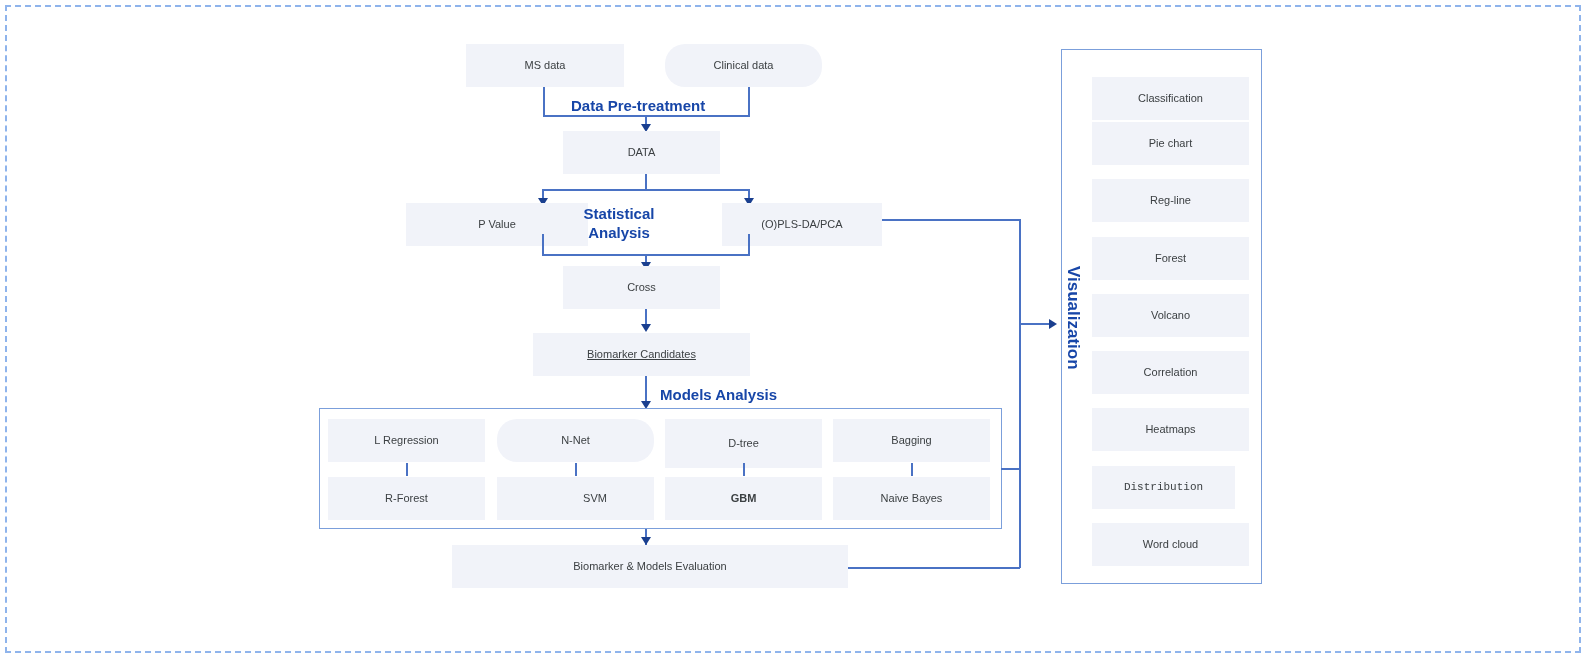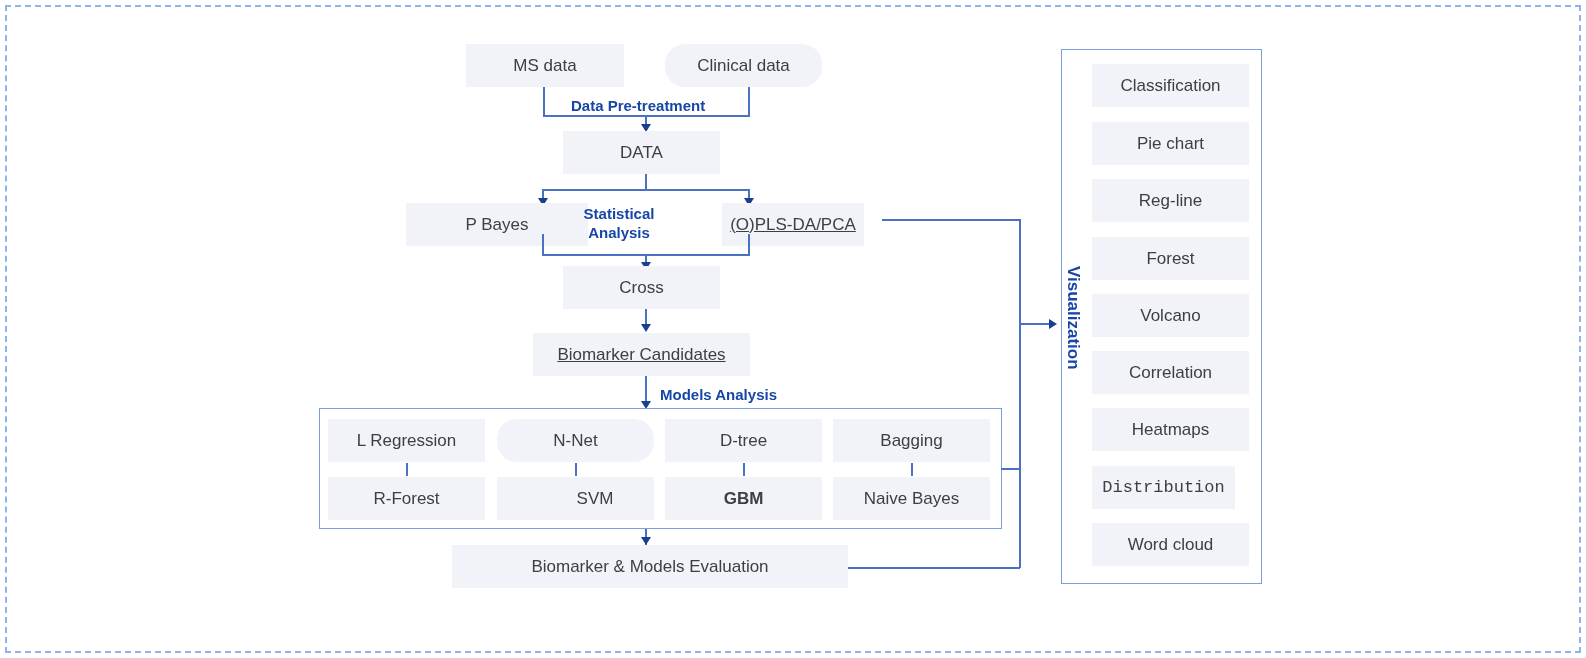--- a/index.html
+++ b/index.html
@@ -18,21 +18,21 @@
     width:1576px;height:648px;
     box-sizing:border-box;
     border:2px dashed #8fb4ec;
     pointer-events:none;
   }
   .box{
     position:absolute;
     background:#f1f3f9;
     color:#3c4043;
     display:flex;align-items:center;justify-content:center;
-    font-size:17px;
+    font-size:11px;
     box-sizing:border-box;
     text-align:center;
     line-height:1.15;
     white-space:nowrap;
   }
   .lbl{
     position:absolute;
     color:#1746a8;
     font-weight:bold;
     font-size:15px;
@@ -100,24 +100,24 @@
   </div>
 
   <div class="vline" style="left:645px;top:174px;height:16px;"></div>
   <div class="hline" style="left:542px;top:189px;width:208px;"></div>
   <div class="vline" style="left:542px;top:189px;height:13px;"></div>
   <div class="vline" style="left:748px;top:189px;height:13px;"></div>
   <div class="arrow-d" style="left:538px;top:198px;"></div>
   <div class="arrow-d" style="left:744px;top:198px;"></div>
 
   <div class="box" style="left:406px;top:203px;width:182px;height:43px;">
-    <span>P Bayes</span>
-  </div>
-
-  <div class="box" style="left:722px;top:203px;width:142px;height:43px;text-decoration:underline;">
+    <span>P Value</span>
+  </div>
+
+  <div class="box" style="left:722px;top:203px;width:160px;height:43px;">
     <span>(O)PLS-DA/PCA</span>
   </div>
 
   <div class="lbl two" style="left:564px;top:205px;">
     <span>Statistical</span><br>
     <span>Analysis</span>
   </div>
 
   <div class="vline" style="left:542px;top:234px;height:21px;"></div>
   <div class="vline" style="left:748px;top:234px;height:21px;"></div>
@@ -142,21 +142,21 @@
   <div class="lbl" style="left:660px;top:386px;">Models Analysis</div>
 
   <div class="panel" style="left:319px;top:408px;width:683px;height:121px;"></div>
 
   <div class="box" style="left:328px;top:419px;width:157px;height:43px;">
     <span>L Regression</span>
   </div>
   <div class="box" style="left:497px;top:419px;width:157px;height:43px;border-radius:20px;">
     <span>N-Net</span>
   </div>
-  <div class="box" style="left:665px;top:419px;width:157px;height:43px;">
+  <div class="box" style="left:665px;top:419px;width:157px;height:49px;">
     <span>D-tree</span>
   </div>
   <div class="box" style="left:833px;top:419px;width:157px;height:43px;">
     <span>Bagging</span>
   </div>
 
   <div class="vline" style="left:406px;top:463px;height:13px;"></div>
   <div class="vline" style="left:575px;top:463px;height:13px;"></div>
   <div class="vline" style="left:743px;top:463px;height:13px;"></div>
   <div class="vline" style="left:911px;top:463px;height:13px;"></div>
@@ -189,21 +189,21 @@
 
   <div class="vline" style="left:1019px;top:219px;height:349px;"></div>
 
   <div class="hline" style="left:1019px;top:323px;width:30px;"></div>
   <div class="arrow-r" style="left:1049px;top:319px;"></div>
 
   <div class="panel" style="left:1061px;top:49px;width:201px;height:535px;"></div>
 
   <div id="viz-title" style="left:1083px;top:266px;">Visualization</div>
 
-  <div class="box" style="left:1092px;top:64px;width:157px;height:43px;">
+  <div class="box" style="left:1092px;top:77px;width:157px;height:43px;">
     <span>Classification</span>
   </div>
   <div class="box" style="left:1092px;top:122px;width:157px;height:43px;">
     <span>Pie chart</span>
   </div>
   <div class="box" style="left:1092px;top:179px;width:157px;height:43px;">
     <span>Reg-line</span>
   </div>
   <div class="box" style="left:1092px;top:237px;width:157px;height:43px;">
     <span>Forest</span>

